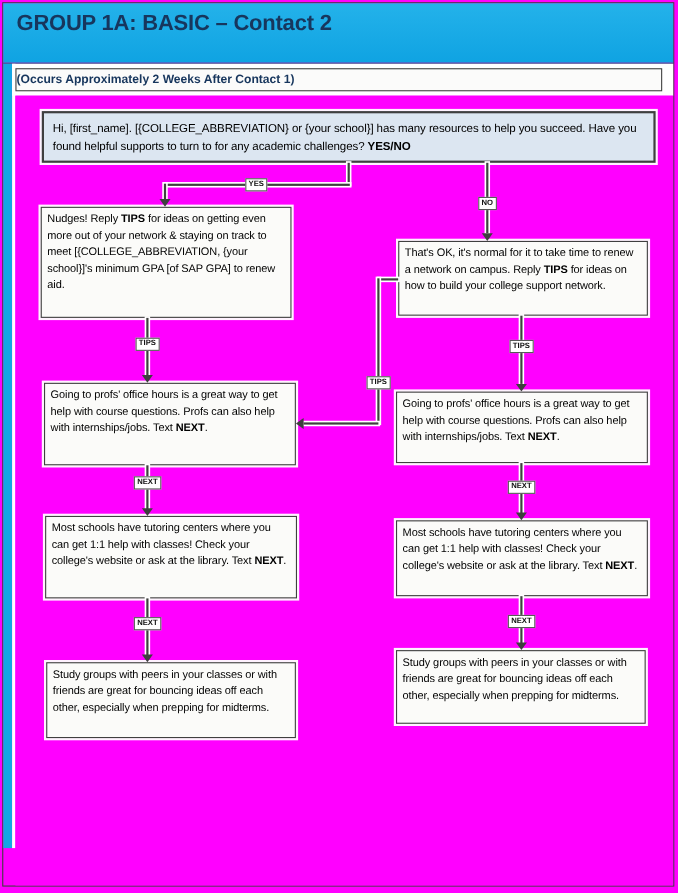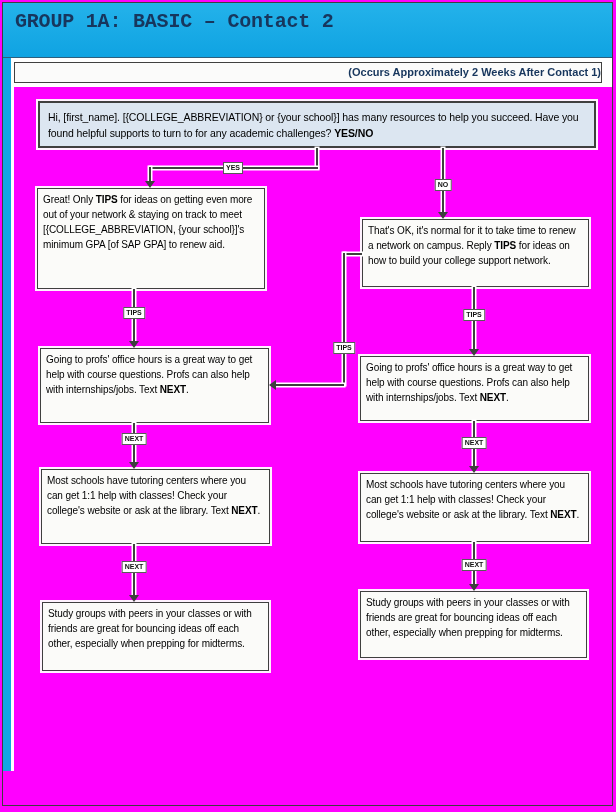--- a/index.html
+++ b/index.html
@@ -15,35 +15,35 @@
     border:1px solid #3f3f3f; background:#FF00FF;
   }
   
   .header {
     position:absolute; left:0; top:0; width:609px; height:55px;
     background:linear-gradient(#24b2ea,#0fa3e2);
     border-bottom:1px solid #2d5f7d;
   }
   .header-title {
     position:absolute; left:12px; top:7px;
-    font-size:20px; font-weight:bold; color:#17365D; letter-spacing:-0.2px;font-family:Liberation Mono, monospace;
+    font-size:20px; font-weight:bold; color:#17365D; letter-spacing:-0.2px;
   }
   .header-subtitle {
     position:absolute; left:13px; top:34px;
     font-size:10px; font-weight:bold; color:#17365D;
   }
   
   .cyan-strip { position:absolute; left:0; top:55px; width:8px; height:713px; background:#14a6e4; }
   .white-sliver { position:absolute; left:8px; top:55px; width:3px; height:713px; background:#ffffff; }
   .white-strip { position:absolute; left:8px; top:55px; width:601px; height:29px; background:#ffffff; }
   
   .banner {
     position:absolute; left:11px; top:59px; width:588px; height:21px;
     background:#fbfbfa; border:1px solid #404040;
-    text-align:right; line-height:19px;
+    text-align:left; line-height:19px;
     font-size:11px; font-weight:bold; color:#17365D;
   }
   
   #panel {
     position:absolute; left:11px; top:84px; width:598px; height:718px;
     background:#FF00FF;
   }
   
   .fbox {
     position:absolute;
@@ -97,21 +97,21 @@
   <div class="cyan-strip"></div>
   <div class="white-sliver"></div>
   <div class="white-strip"></div>
 
   <div class="banner">(Occurs Approximately 2 Weeks After Contact 1)</div>
 
   <div id="panel">
 
     <div class="fbox intro" style="left:24px; top:14px; width:558px; height:47px;"><span>Hi, [first_name]. [{COLLEGE_ABBREVIATION} or {your school}] has many resources to help you succeed. Have you found helpful supports to turn to for any academic challenges? </span><b>YES/NO</b></div>
 
-    <div class="fbox" style="left:23px; top:101px; width:228px; height:101px;"><span>Great! Only </span><b>TIPS</b><span> for ideas on getting even more out of your network &amp; staying on track to meet [{COLLEGE_ABBREVIATION, {your school}]'s minimum GPA [of SAP GPA] to renew aid.</span></div>
+    <div class="fbox" style="left:23px; top:101px; width:228px; height:101px;"><span>Nudges! Reply </span><b>TIPS</b><span> for ideas on getting even more out of your network &amp; staying on track to meet [{COLLEGE_ABBREVIATION, {your school}]'s minimum GPA [of SAP GPA] to renew aid.</span></div>
 
     <div class="fbox" style="left:348px; top:132px; width:227px; height:68px;"><span>That's OK, it's normal for it to take time to renew a network on campus. Reply </span><b>TIPS</b><span> for ideas on how to build your college support network.</span></div>
 
     <div class="fbox" style="left:26px; top:261px; width:229px; height:75px;"><span>Going to profs' office hours is a great way to get help with course questions. Profs can also help with internships/jobs. Text </span><b>NEXT</b><span>.</span></div>
 
     <div class="fbox" style="left:346px; top:269px; width:229px; height:65px;"><span>Going to profs' office hours is a great way to get help with course questions. Profs can also help with internships/jobs. Text </span><b>NEXT</b><span>.</span></div>
 
     <div class="fbox" style="left:27px; top:382px; width:229px; height:75px;"><span>Most schools have tutoring centers where you can get 1:1 help with classes! Check your college's website or ask at the library. Text </span><b>NEXT</b><span>.</span></div>
 
     <div class="fbox" style="left:346px; top:386px; width:229px; height:69px;"><span>Most schools have tutoring centers where you can get 1:1 help with classes! Check your college's website or ask at the library. Text </span><b>NEXT</b><span>.</span></div>

